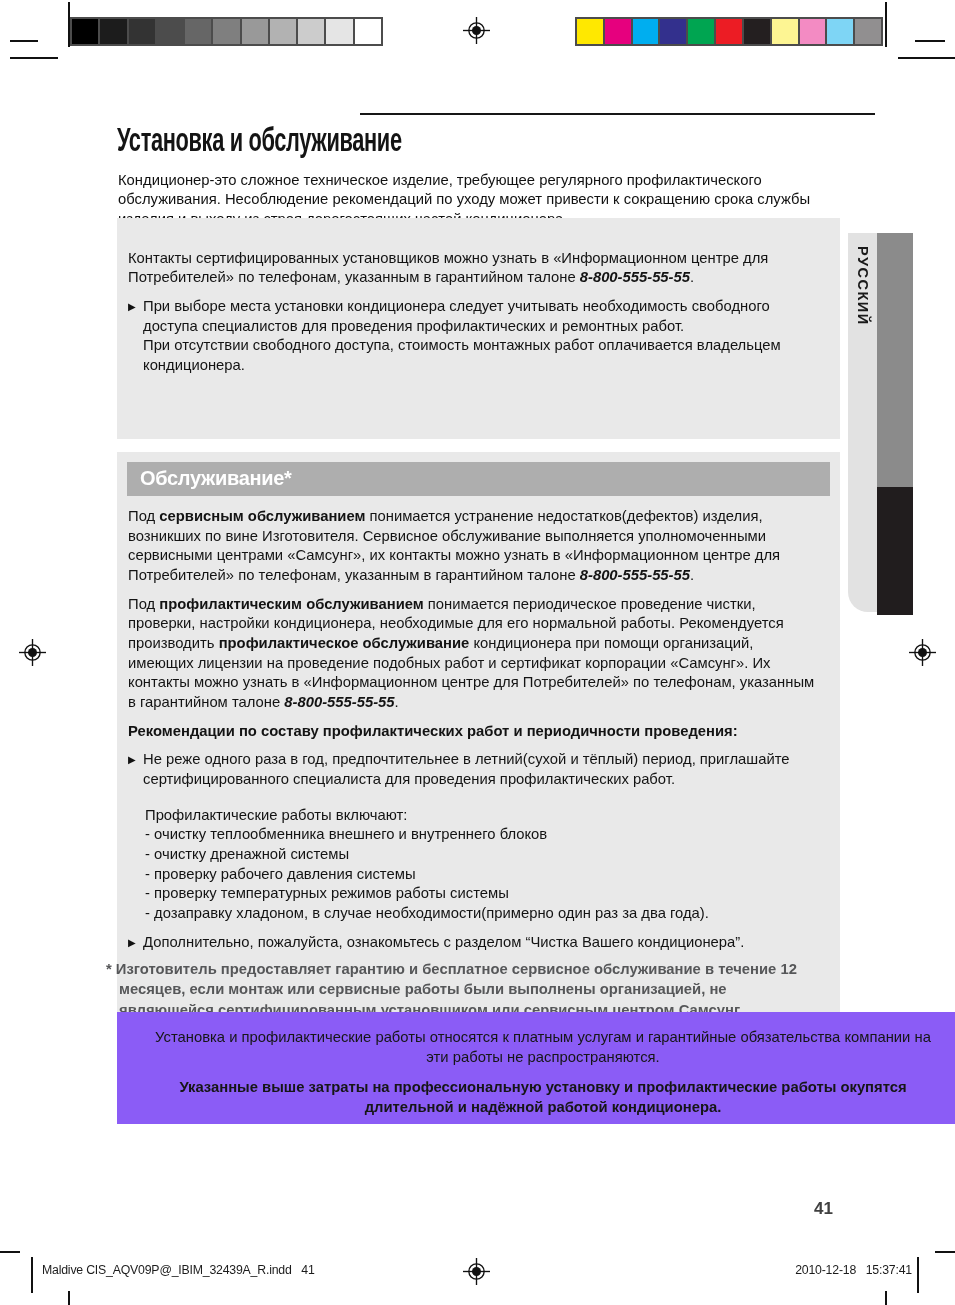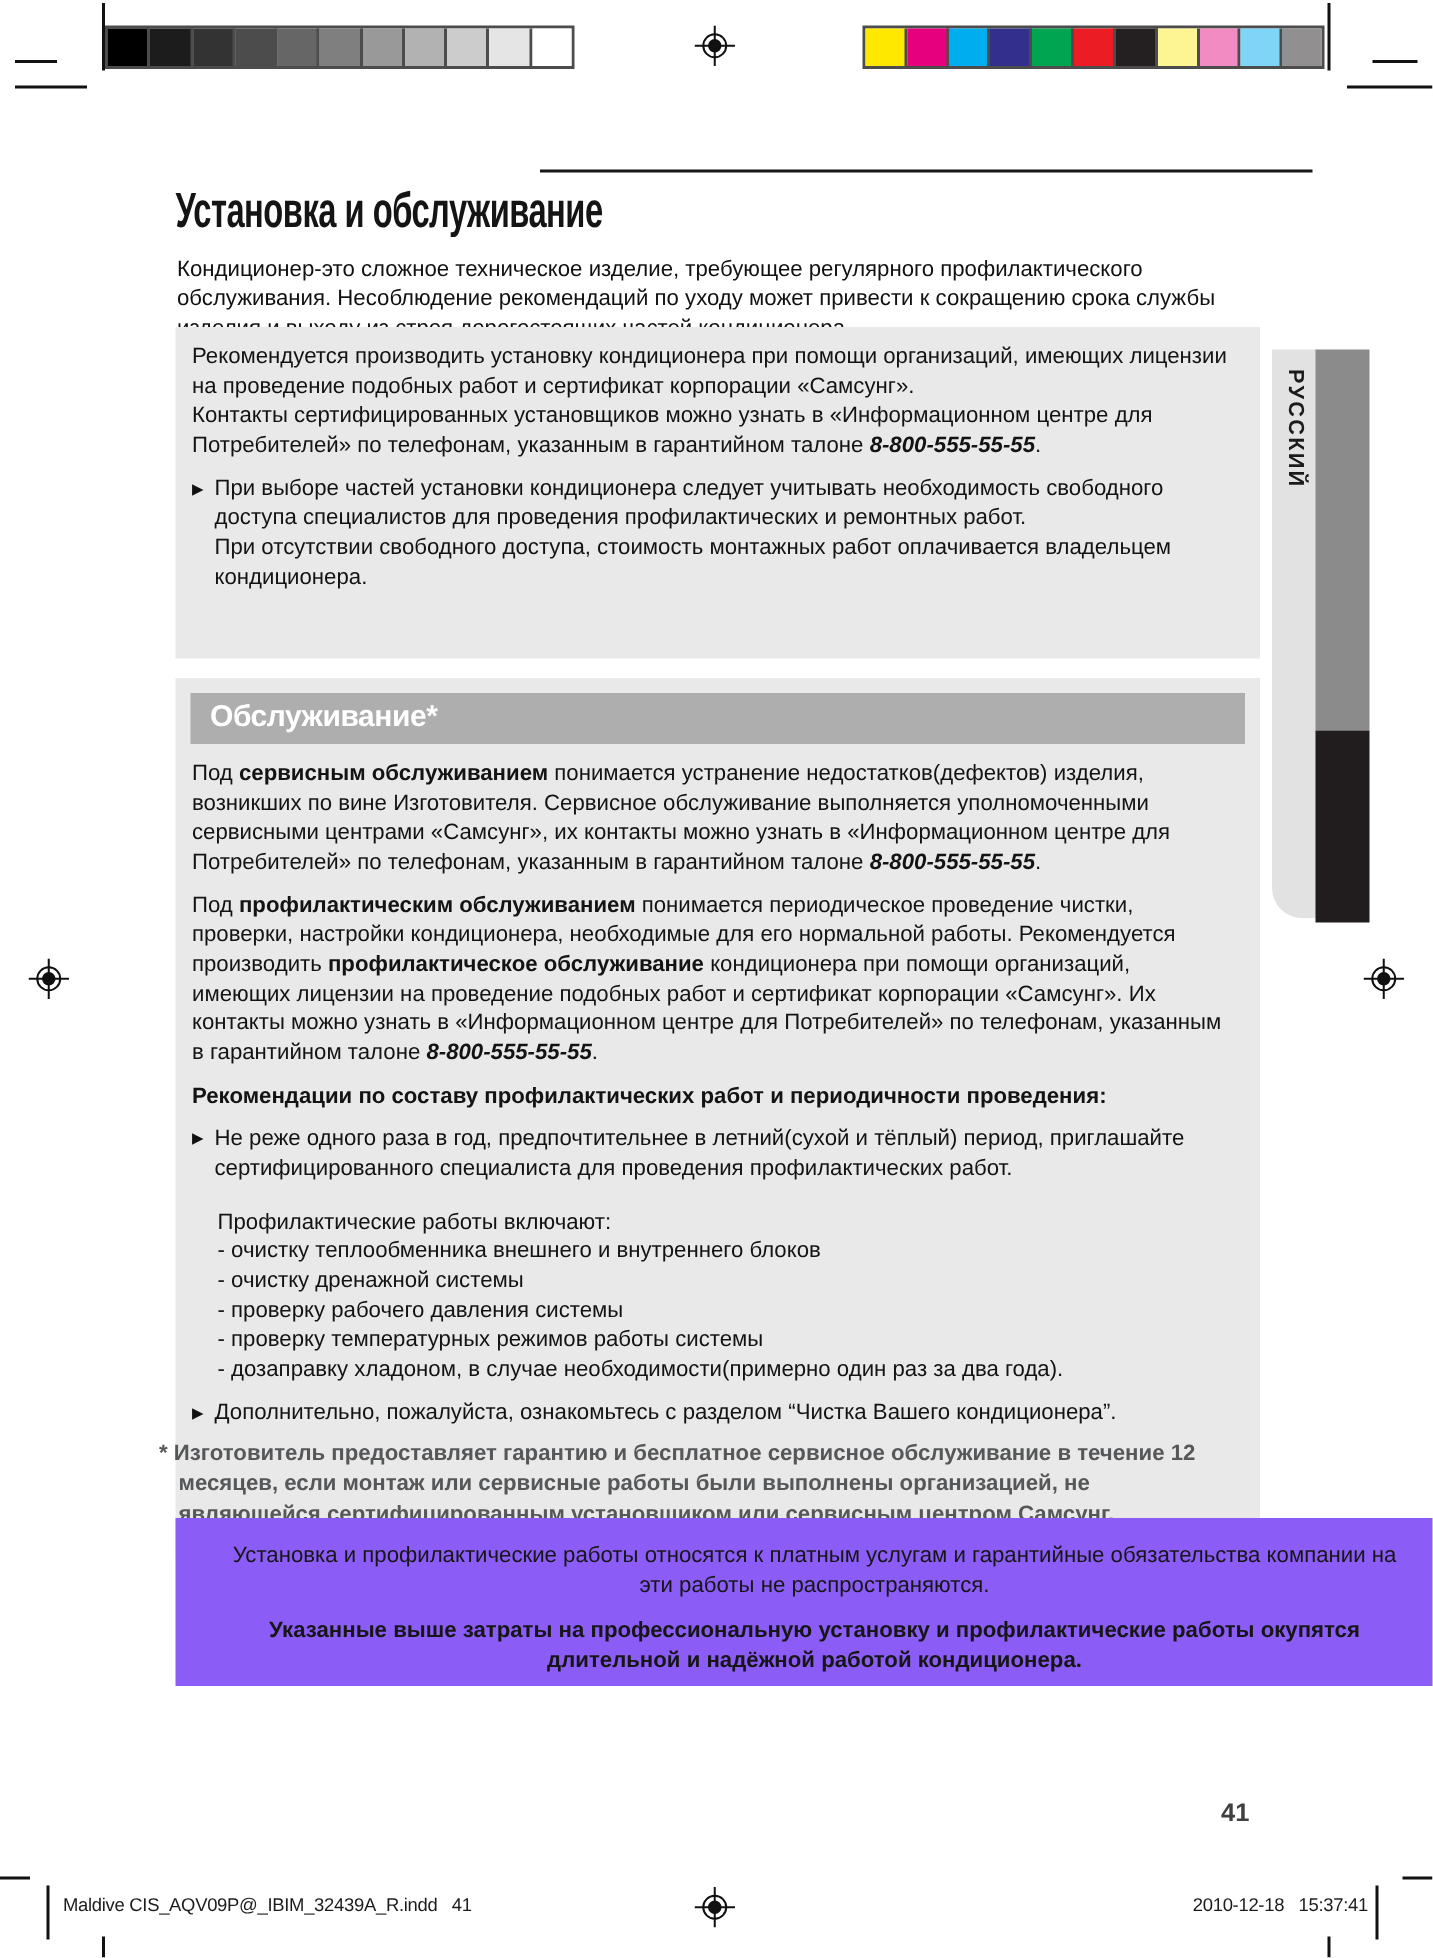--- a/index.html
+++ b/index.html
@@ -131,25 +131,25 @@
     <circle cx="15" cy="15" r="5" fill="#111"></circle>
 </svg>
 
 <h1 class="page-title">Установка и обслуживание</h1>
 <div class="title-rule"></div>
 
 <p class="intro">Кондиционер-это сложное техническое изделие, требующее регулярного профилактического обслуживания. Несоблюдение рекомендаций по уходу  может привести к сокращению срока службы изделия и выходу из строя дорогостоящих частей кондиционера.</p>
 
 <section class="gbox box-install">
   <div class="body">
-    <p><span>Рекомендуется производить установку кондиционера при помощи организаций, имеющих лицензии на проведение подобных работ и сертификат корпорации «Самсунг».</span><br>
+    <p><br>
       <span>Контакты сертифицированных установщиков можно узнать в «Информационном центре для Потребителей» по телефонам, указанным в гарантийном талоне </span><b class="phone">8-800-555-55-55</b><span>.</span></p>
     <div class="bullet">
       <span class="mk">▶</span>
-      <span class="bt">При выборе  частей установки кондиционера следует учитывать необходимость свободного  доступа специалистов  для проведения профилактических и ремонтных работ.
+      <span class="bt">При выборе  места установки кондиционера следует учитывать необходимость свободного  доступа специалистов  для проведения профилактических и ремонтных работ.
 При отсутствии свободного доступа, стоимость монтажных работ оплачивается владельцем кондиционера.</span>
     </div>
   </div>
 </section>
 
 <section class="gbox box-maint">
   <div class="bar">Обслуживание*</div>
   <div class="body">
     <p><span>Под </span><b>сервисным обслуживанием</b><span> понимается устранение недостатков(дефектов) изделия, возникших по вине Изготовителя. Сервисное обслуживание выполняется уполномоченными сервисными центрами «Самсунг», их контакты можно узнать в «Информационном центре для Потребителей» по телефонам, указанным в гарантийном талоне </span><b class="phone">8-800-555-55-55</b><span>.</span></p>
     <p><span>Под </span><b>профилактическим обслуживанием</b><span> понимается периодическое проведение чистки, проверки, настройки кондиционера, необходимые для его нормальной работы. Рекомендуется производить </span><b>профилактическое обслуживание</b><span> кондиционера при помощи организаций, имеющих лицензии на проведение подобных работ и сертификат корпорации «Самсунг». Их контакты можно узнать в «Информационном центре для Потребителей» по телефонам, указанным в гарантийном талоне </span><b class="phone">8-800-555-55-55</b><span>.</span></p>

